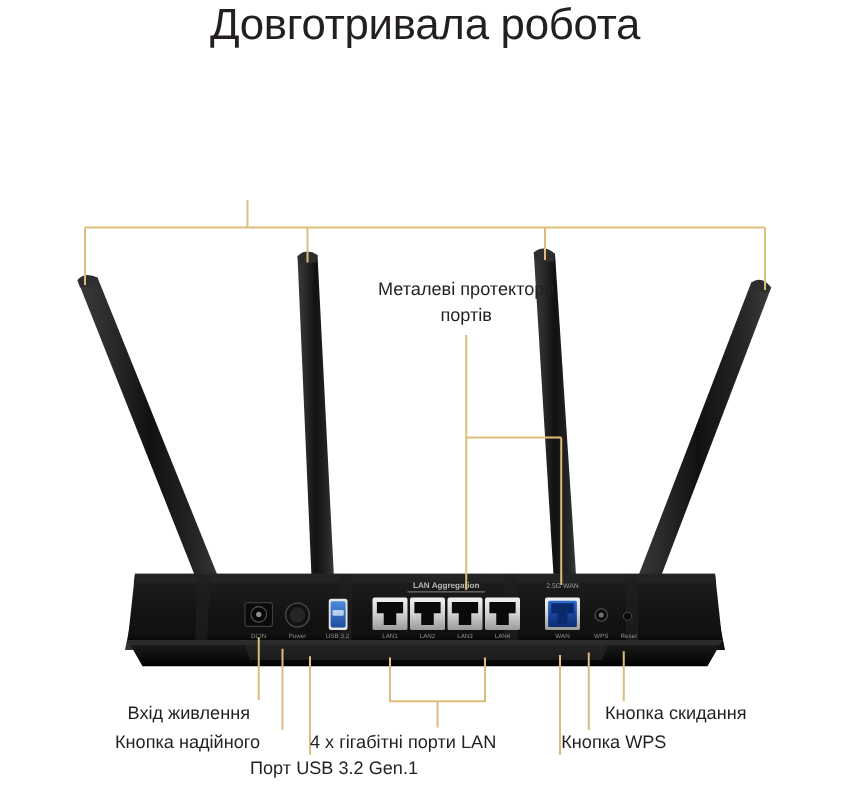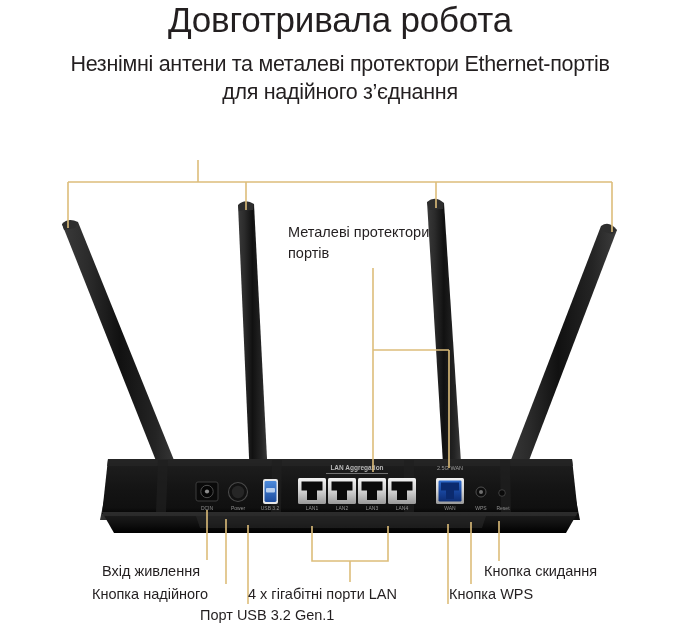--- a/index.html
+++ b/index.html
@@ -32,39 +32,35 @@
   }
 
   
   .lbl{
     position:absolute;
     font-size:14.5px;line-height:19px;
     font-weight:400;
     color:#231f20;
     white-space:nowrap;
   }
-  .lbl.two{white-space:normal;width:170px;line-height:21px;}
+  .lbl.two{white-space:normal;width:170px;text-align:center;line-height:21px;}
 
   
   svg.lines{position:absolute;left:0;top:0;width:680px;height:630px;overflow:visible;}
   svg.lines path, svg.lines line{stroke:#ddbd7a;stroke-width:1.6;fill:none;}
 
   
   svg.router{position:absolute;left:0;top:0;width:680px;height:630px;}
 </style>
 </head>
 <body>
 
 <div id="stage">
 
   <div class="h1">Довготривала робота</div>
-  <div class="h2">
-    <span>Незнімні антени та металеві протектори Ethernet-портів</span><br>
-    <span>для надійного з’єднання</span>
-  </div>
 
   <svg class="router" viewBox="0 0 680 630" preserveAspectRatio="none">
     <defs>
       <linearGradient id="antG" x1="0" y1="0" x2="1" y2="0">
         <stop offset="0" stop-color="#3a3a3a"></stop>
         <stop offset="0.22" stop-color="#2b2b2b"></stop>
         <stop offset="0.48" stop-color="#111111"></stop>
         <stop offset="0.78" stop-color="#242424"></stop>
         <stop offset="1" stop-color="#3d3d3d"></stop>
       </linearGradient>

